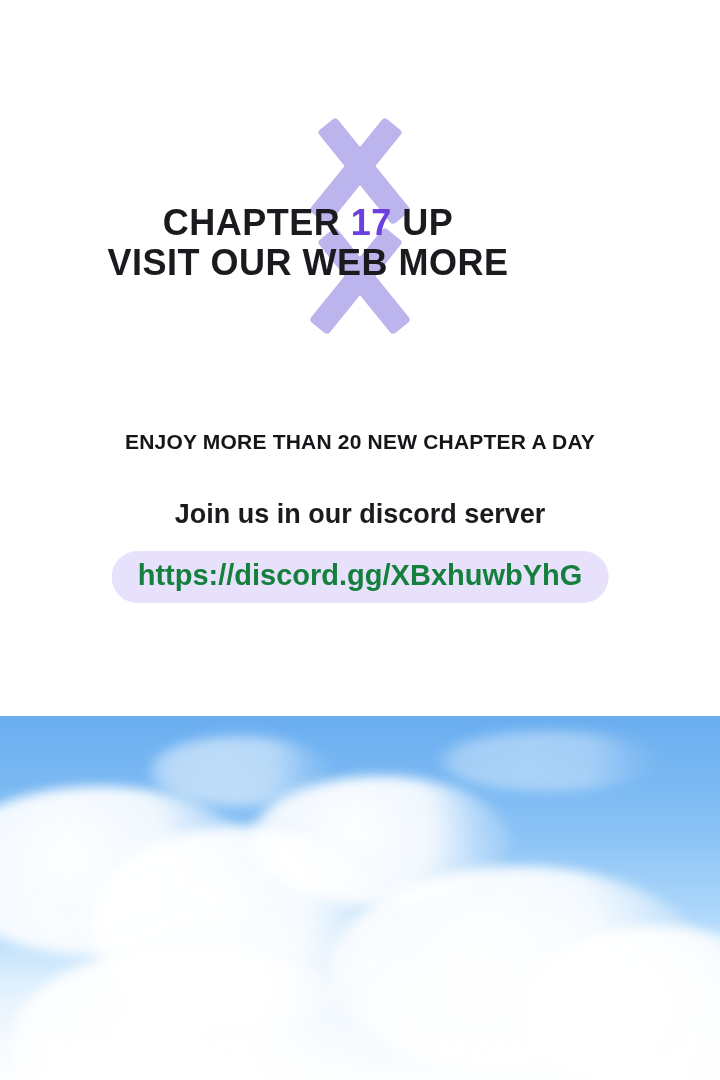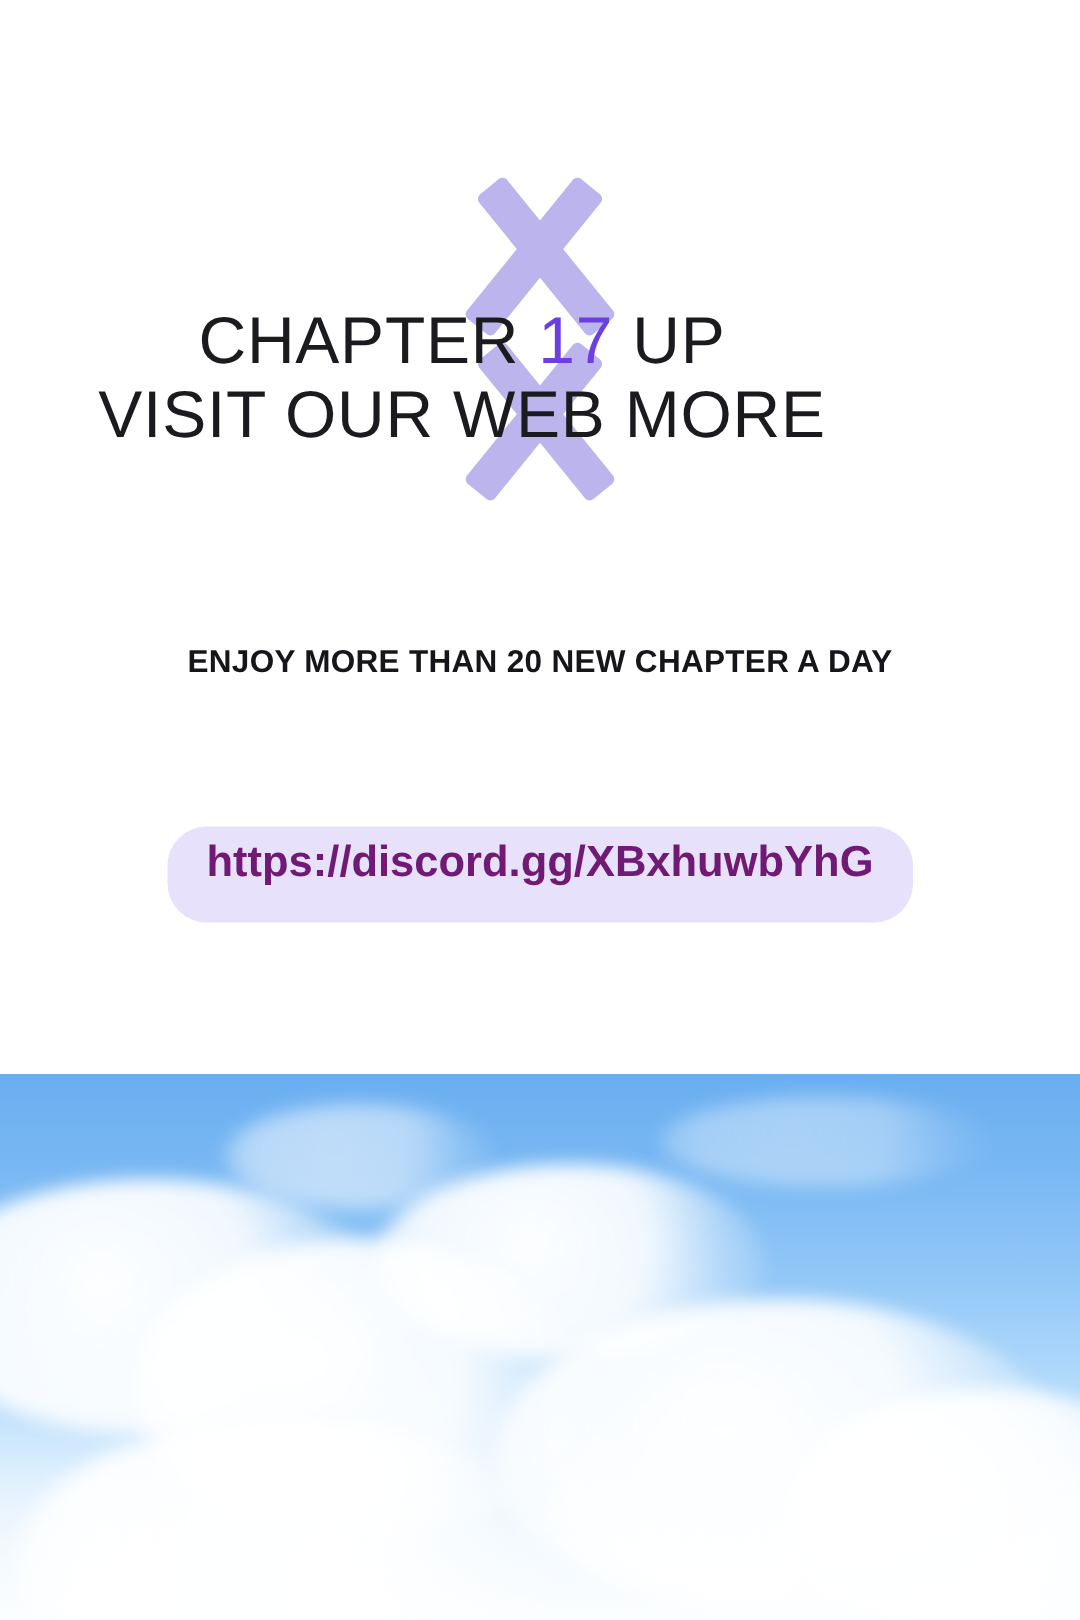--- a/index.html
+++ b/index.html
@@ -69,22 +69,22 @@
   .chev-2 { top: 110px; }
 
   
   .headline {
     position: absolute;
     left: 0;
     top: 203px;
     width: 616px;
     text-align: center;
     line-height: 1.12;
-    font-weight: 400;
-    font-size: 44px;
+    font-weight: 700;
+    font-size: 36px;
     letter-spacing: 0.5px;
     color: #1b1b1f;
   }
   .headline .line { display: block; white-space: nowrap; }
   .headline .chapter-num { color: #6c3fe0; }
 
   
   .site-name {
     position: absolute;
     left: 0;
@@ -129,26 +129,26 @@
   }
 
   .discord-link-wrap {
     position: absolute;
     left: 50%;
     top: 551px;
     transform: translateX(-50%);
   }
   .discord-link {
     display: inline-block;
-    padding: 8px 26px 23px;
+    padding: 8px 26px 11px;
     background: #e7e1fb;
     border-radius: 26px;
     font-size: 29px;
     font-weight: 700;
-    color: #701a75;
+    color: #15803d;
     text-decoration: none;
     white-space: nowrap;
   }
 
   
   .sky {
     position: absolute;
     left: 0;
     top: 716px;
     width: 720px;
@@ -200,20 +200,21 @@
     </div>
 
     <div class="headline">
       <span class="line"><span>CHAPTER </span><span class="chapter-num">17</span><span> UP</span></span>
       <span class="line">VISIT OUR WEB MORE</span>
     </div>
 
 
     <div class="subline">ENJOY MORE THAN 20 NEW CHAPTER A DAY</div>
 
+    <div class="discord-invite">Join us in our discord server</div>
 
     <div class="discord-link-wrap">
       <a class="discord-link" href="#">https://discord.gg/XBxhuwbYhG</a>
     </div>
 
   </div>
 
   <div class="sky">
     <div class="cloud c7"></div>
     <div class="cloud c8"></div>

